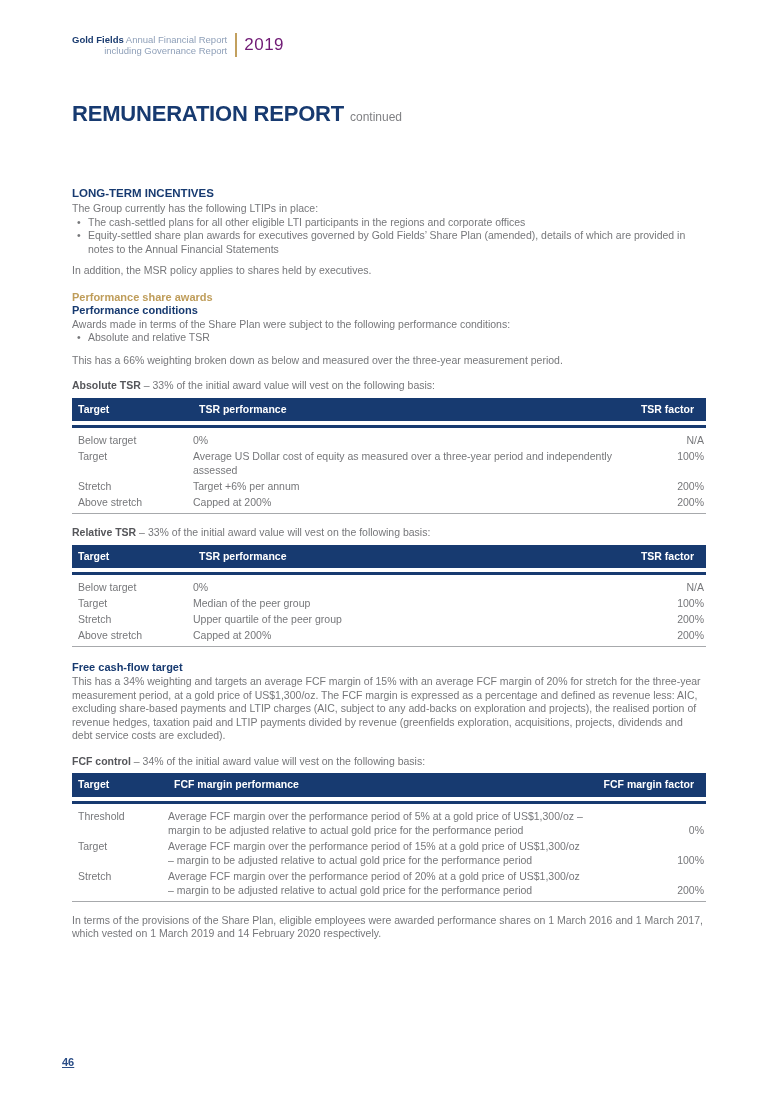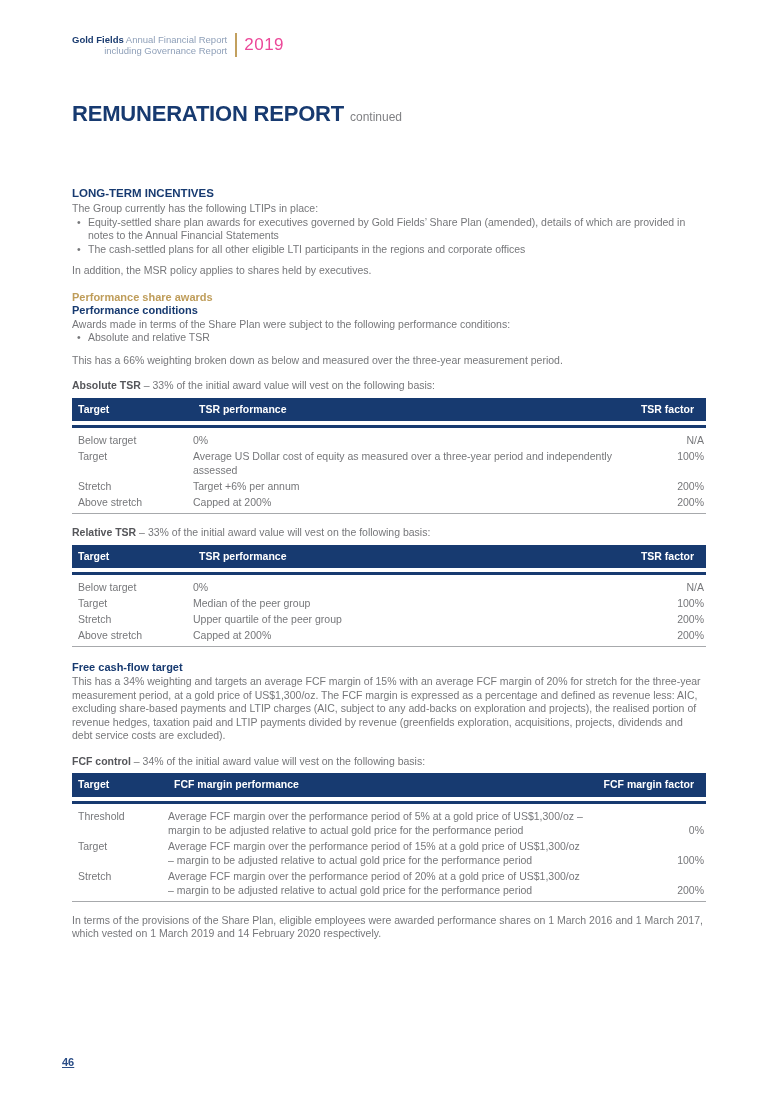--- a/index.html
+++ b/index.html
@@ -7,21 +7,21 @@
     position:relative; width:778px; height:1100px; background:#ffffff;
     font-family:"Liberation Sans", sans-serif; overflow:hidden;
     -webkit-font-smoothing:antialiased;
   }
 
   
   .brand { display:flex; align-items:center; padding-top:33px; margin-left:72px; }
   .brand-text { text-align:right; font-size:9.5px; line-height:11.5px; color:#8fa0b9; }
   .brand-bold { color:#1b3c70; font-weight:bold; }
   .brand-divider { width:2px; height:24px; background:#c2a05e; margin:0 7px 0 8px; }
-  .brand-year { font-size:17px; color:#ec4899; letter-spacing:0.5px; }
+  .brand-year { font-size:17px; color:#701a75; letter-spacing:0.5px; }
 
   
   .title { margin:44px 0 0 72px; font-size:22px; line-height:26px; color:#173a70; font-weight:bold; letter-spacing:-0.2px; }
   .title-suffix { font-size:12px; font-weight:normal; color:#808184; letter-spacing:0; }
 
   
   .content { margin:56px 72px 0 72px; width:634px; font-size:10.5px; line-height:13.5px; color:#76777a; }
   .content p { margin:0; }
   .h-navy  { font-size:11.5px; line-height:14px; color:#173a70; font-weight:bold; margin:0 0 2px 0; }
   .h-gold  { font-size:11px; line-height:13px; color:#bf9d5a; font-weight:bold; margin:13px 0 0 0; }
@@ -69,22 +69,22 @@
     <div class="brand-year">2019</div>
   </header>
 
   <h1 class="title"><span>REMUNERATION REPORT</span> <span class="title-suffix">continued</span></h1>
 
   <section class="content">
 
     <h2 class="h-navy">LONG-TERM INCENTIVES</h2>
     <p>The Group currently has the following LTIPs in place:</p>
     <ul class="bullets">
+      <li>The cash-settled plans for all other eligible LTI participants in the regions and corporate offices</li>
       <li>Equity-settled share plan awards for executives governed by Gold Fields’ Share Plan (amended), details of which are provided in notes to the Annual Financial Statements</li>
-      <li>The cash-settled plans for all other eligible LTI participants in the regions and corporate offices</li>
     </ul>
     <p class="mt8">In addition, the MSR policy applies to shares held by executives.</p>
 
     <h3 class="h-gold">Performance share awards</h3>
     <h4 class="h-navy-sm">Performance conditions</h4>
     <p>Awards made in terms of the Share Plan were subject to the following performance conditions:</p>
     <ul class="bullets">
       <li>Absolute and relative TSR</li>
     </ul>
     <p class="mt9">This has a 66% weighting broken down as below and measured over the three-year measurement period.</p>

